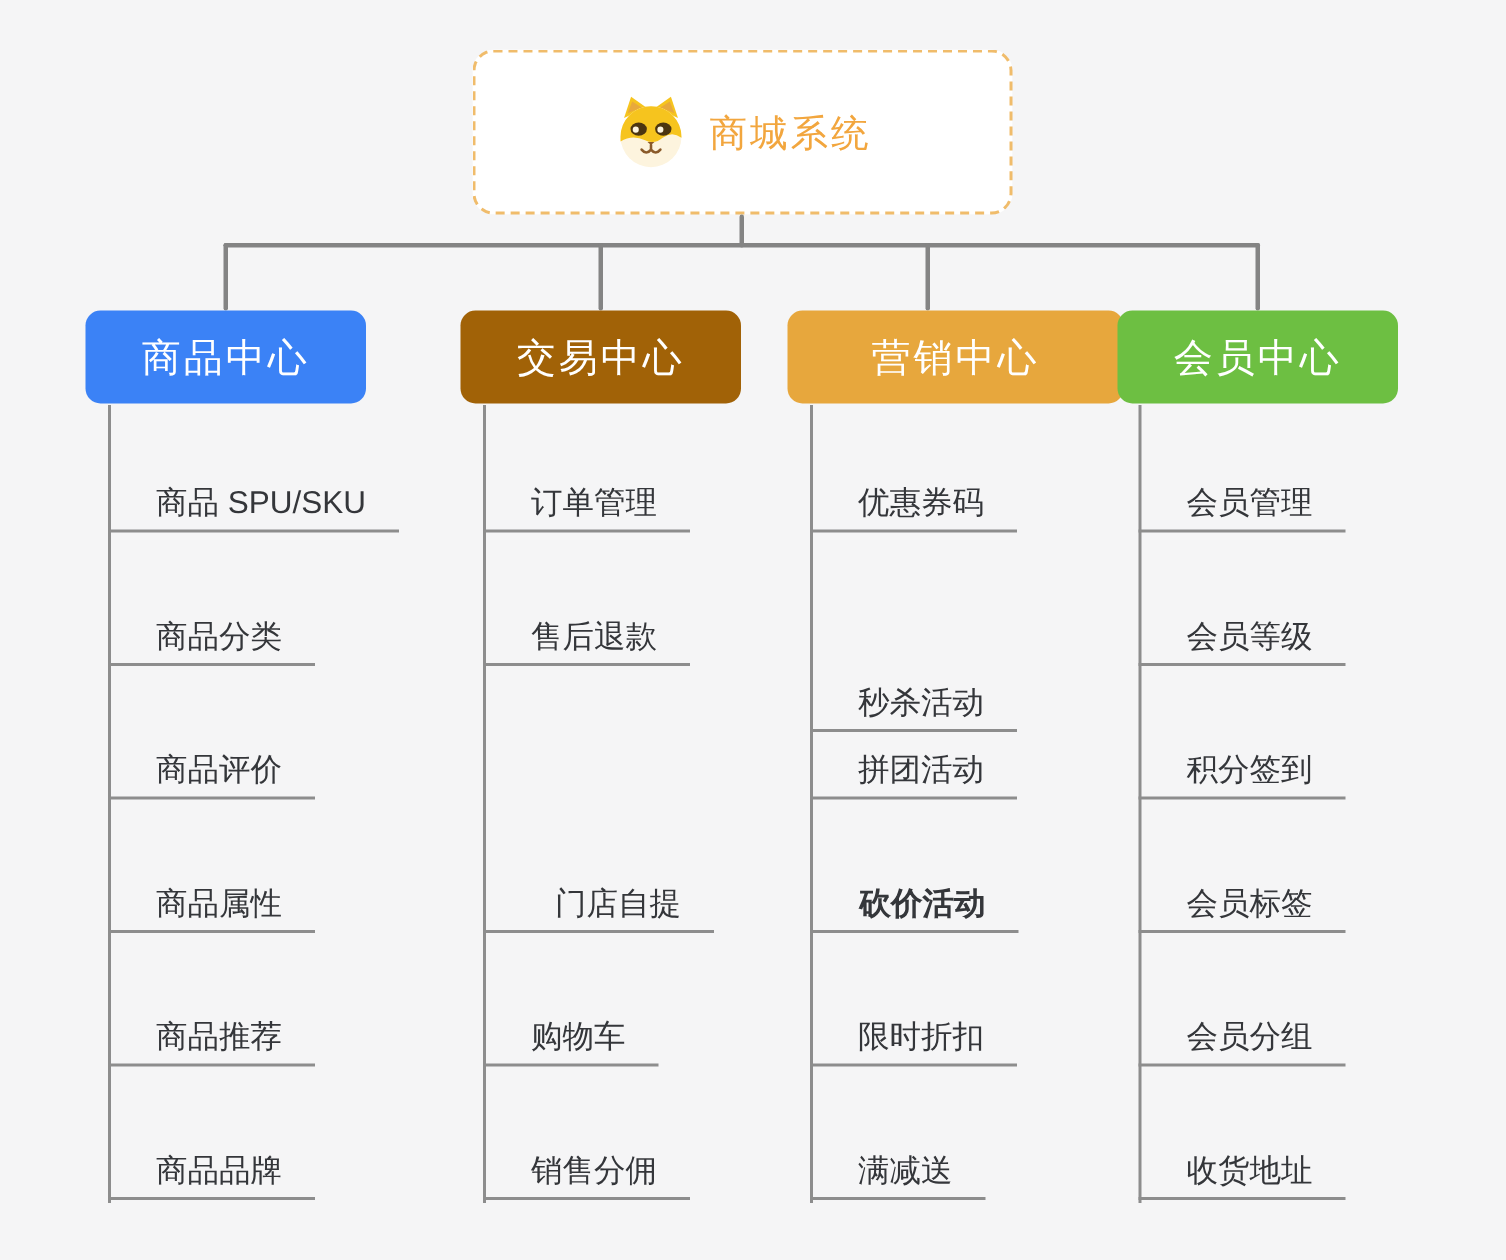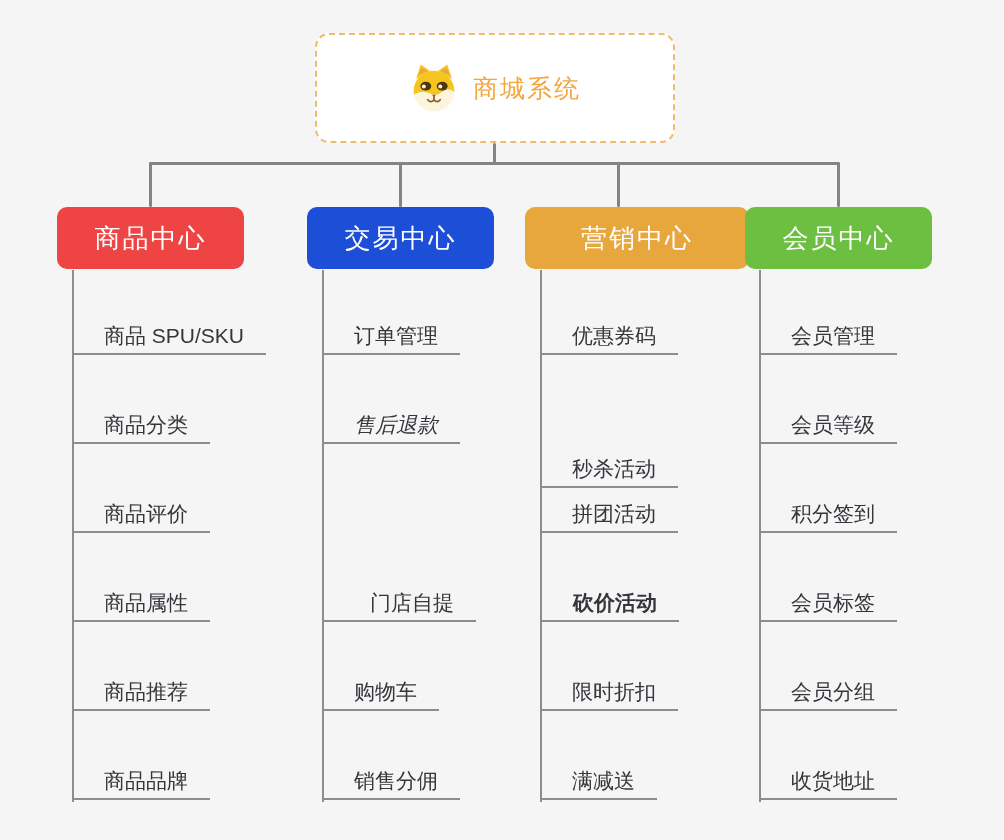--- a/index.html
+++ b/index.html
@@ -97,37 +97,37 @@
     <span class="root-title" style="color: rgb(242, 166, 62);">商城系统</span>
   </div>
 
   <div class="vline" style="left:493px; top:143px; height:22px;"></div>
   <div class="hline" style="left:149px; top:162px; width:691px;"></div>
   <div class="vline" style="left:149px; top:162px; height:45px;"></div>
   <div class="vline" style="left:399px; top:162px; height:45px;"></div>
   <div class="vline" style="left:617px; top:162px; height:45px;"></div>
   <div class="vline" style="left:837px; top:162px; height:45px;"></div>
 
-  <div class="branch" style="left: 57px; background-color: #ef4444;">
+  <div class="branch" style="left: 57px; background-color: #3b82f6;">
     <span>商品中心</span>
   </div>
   <div class="spine" style="left:72px;"></div>
   <div class="item" style="left:72px; top:319px;">商品 SPU/SKU</div>
   <div class="item" style="left:72px; top:408px;">商品分类</div>
   <div class="item" style="left:72px; top:497px;">商品评价</div>
   <div class="item" style="left:72px; top:586px;">商品属性</div>
   <div class="item" style="left:72px; top:675px;">商品推荐</div>
   <div class="item" style="left:72px; top:764px;">商品品牌</div>
 
-  <div class="branch" style="left: 307px; background-color: #1d4ed8;">
+  <div class="branch" style="left: 307px; background-color: #a16207;">
     <span>交易中心</span>
   </div>
   <div class="spine" style="left:322px;"></div>
   <div class="item" style="left:322px; top:319px;">订单管理</div>
-  <div class="item" style="left:322px; top:408px;font-style:italic;">售后退款</div>
+  <div class="item" style="left:322px; top:408px;">售后退款</div>
   <div class="item" style="left:322px; top:586px;padding-left:48px;">门店自提</div>
   <div class="item" style="left:322px; top:675px;">购物车</div>
   <div class="item" style="left:322px; top:764px;">销售分佣</div>
 
   <div class="branch" style="left: 525px; width: 224px; background-color: rgb(231, 167, 61);">
     <span>营销中心</span>
   </div>
   <div class="spine" style="left:540px;"></div>
   <div class="item" style="left:540px; top:319px;">优惠券码</div>
   <div class="item" style="left:540px; top:408px;margin-top:44px;">秒杀活动</div>

